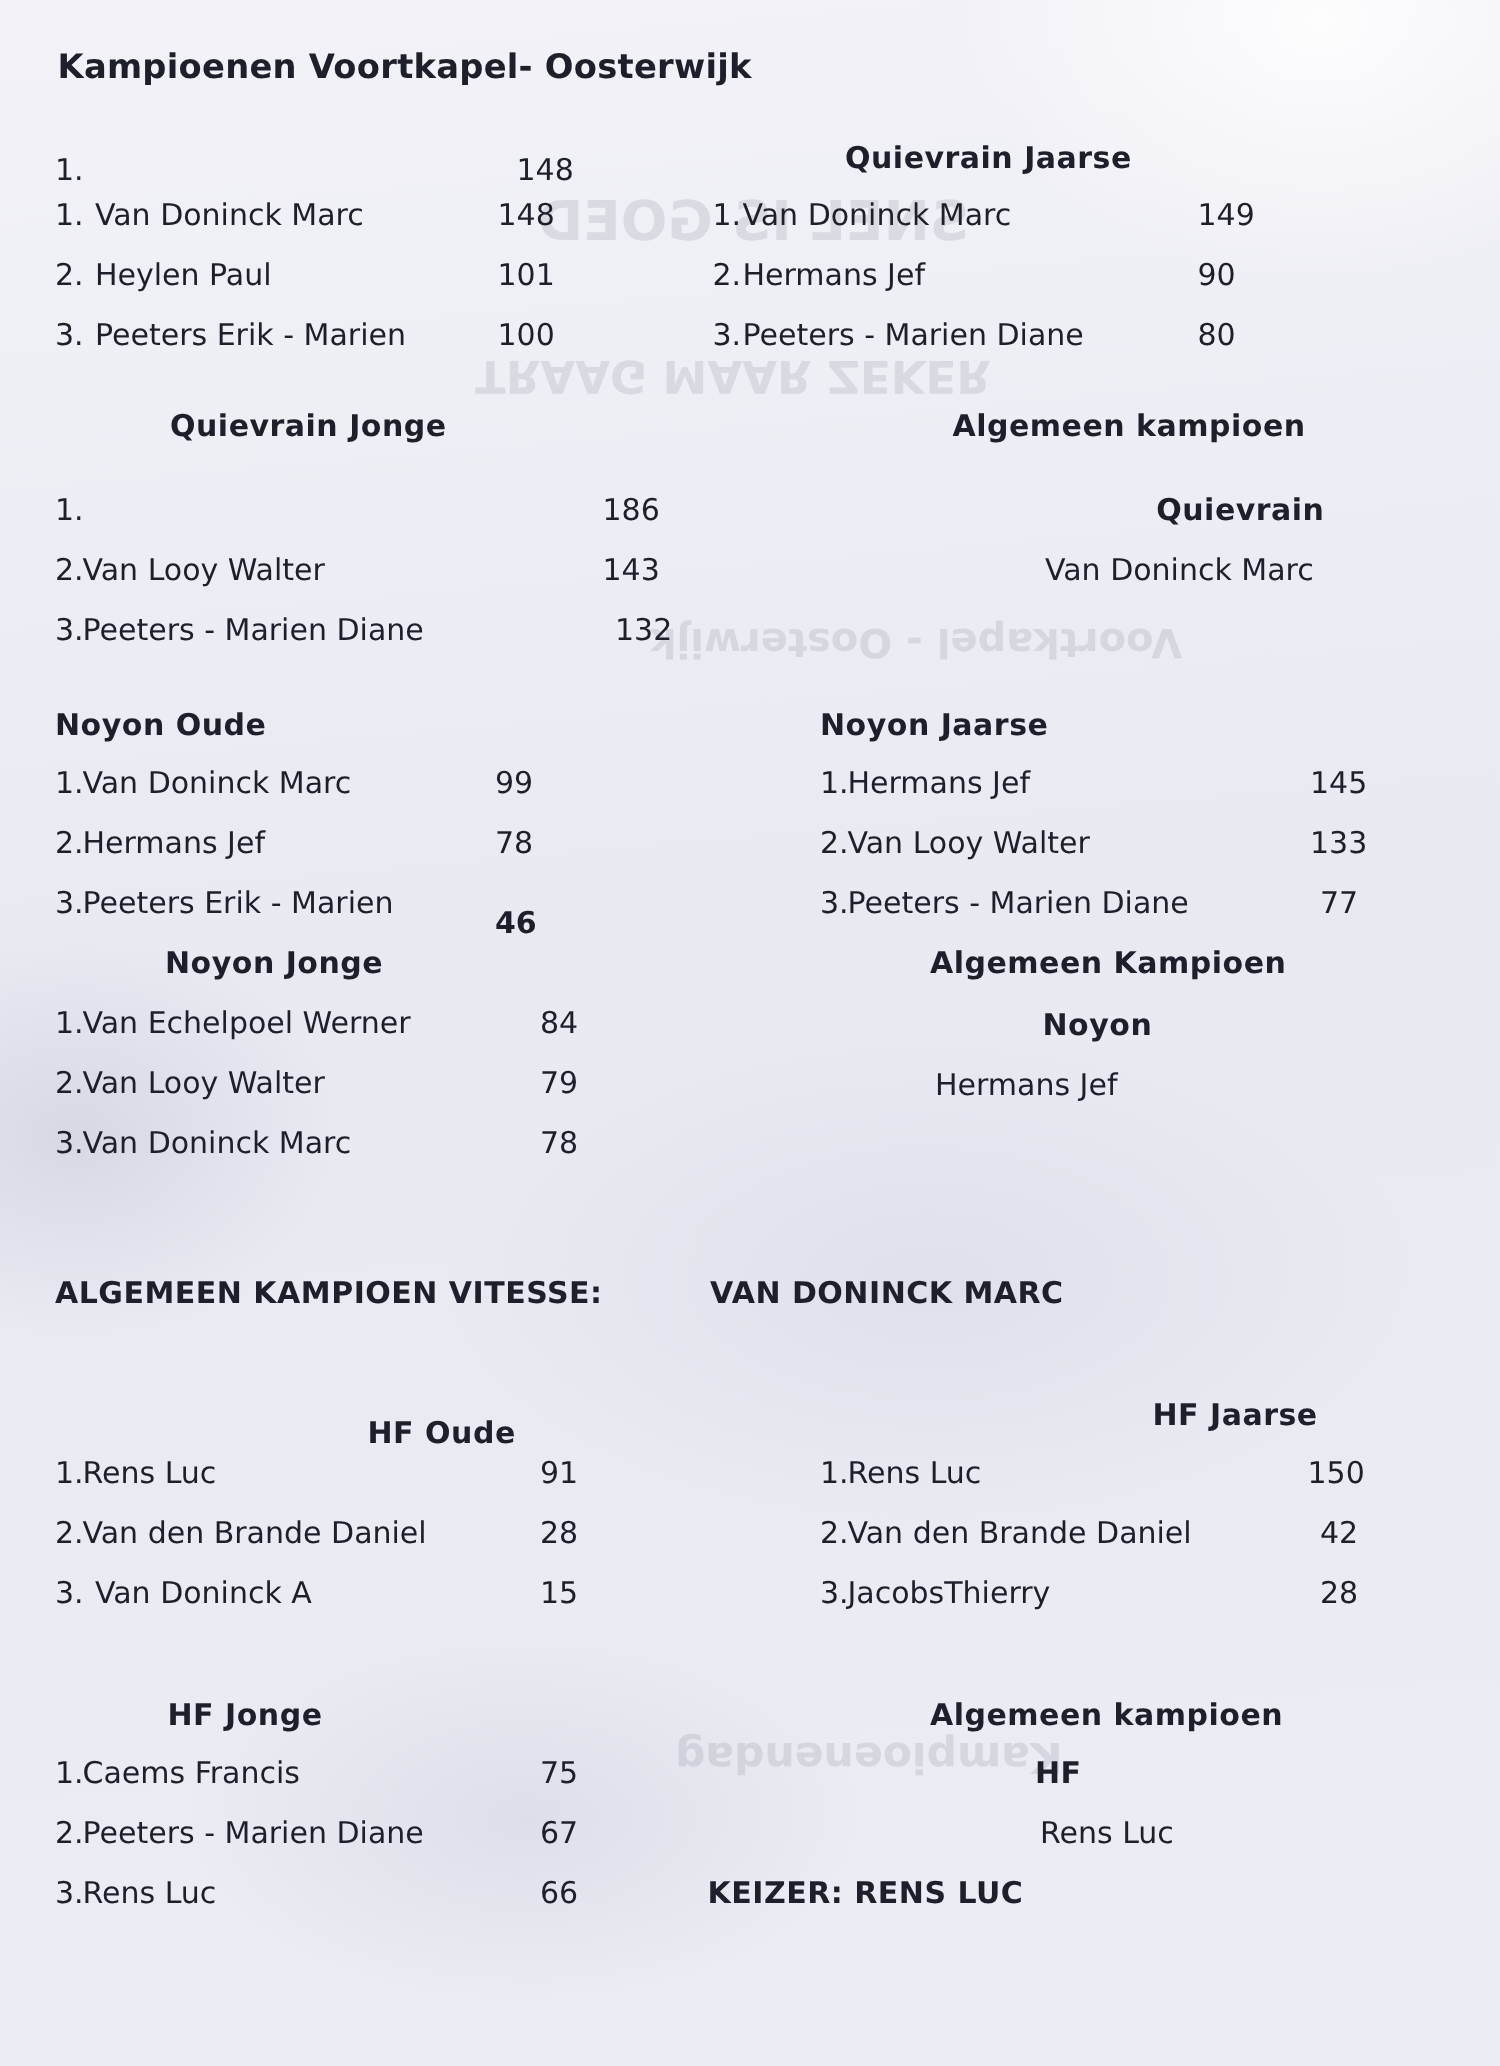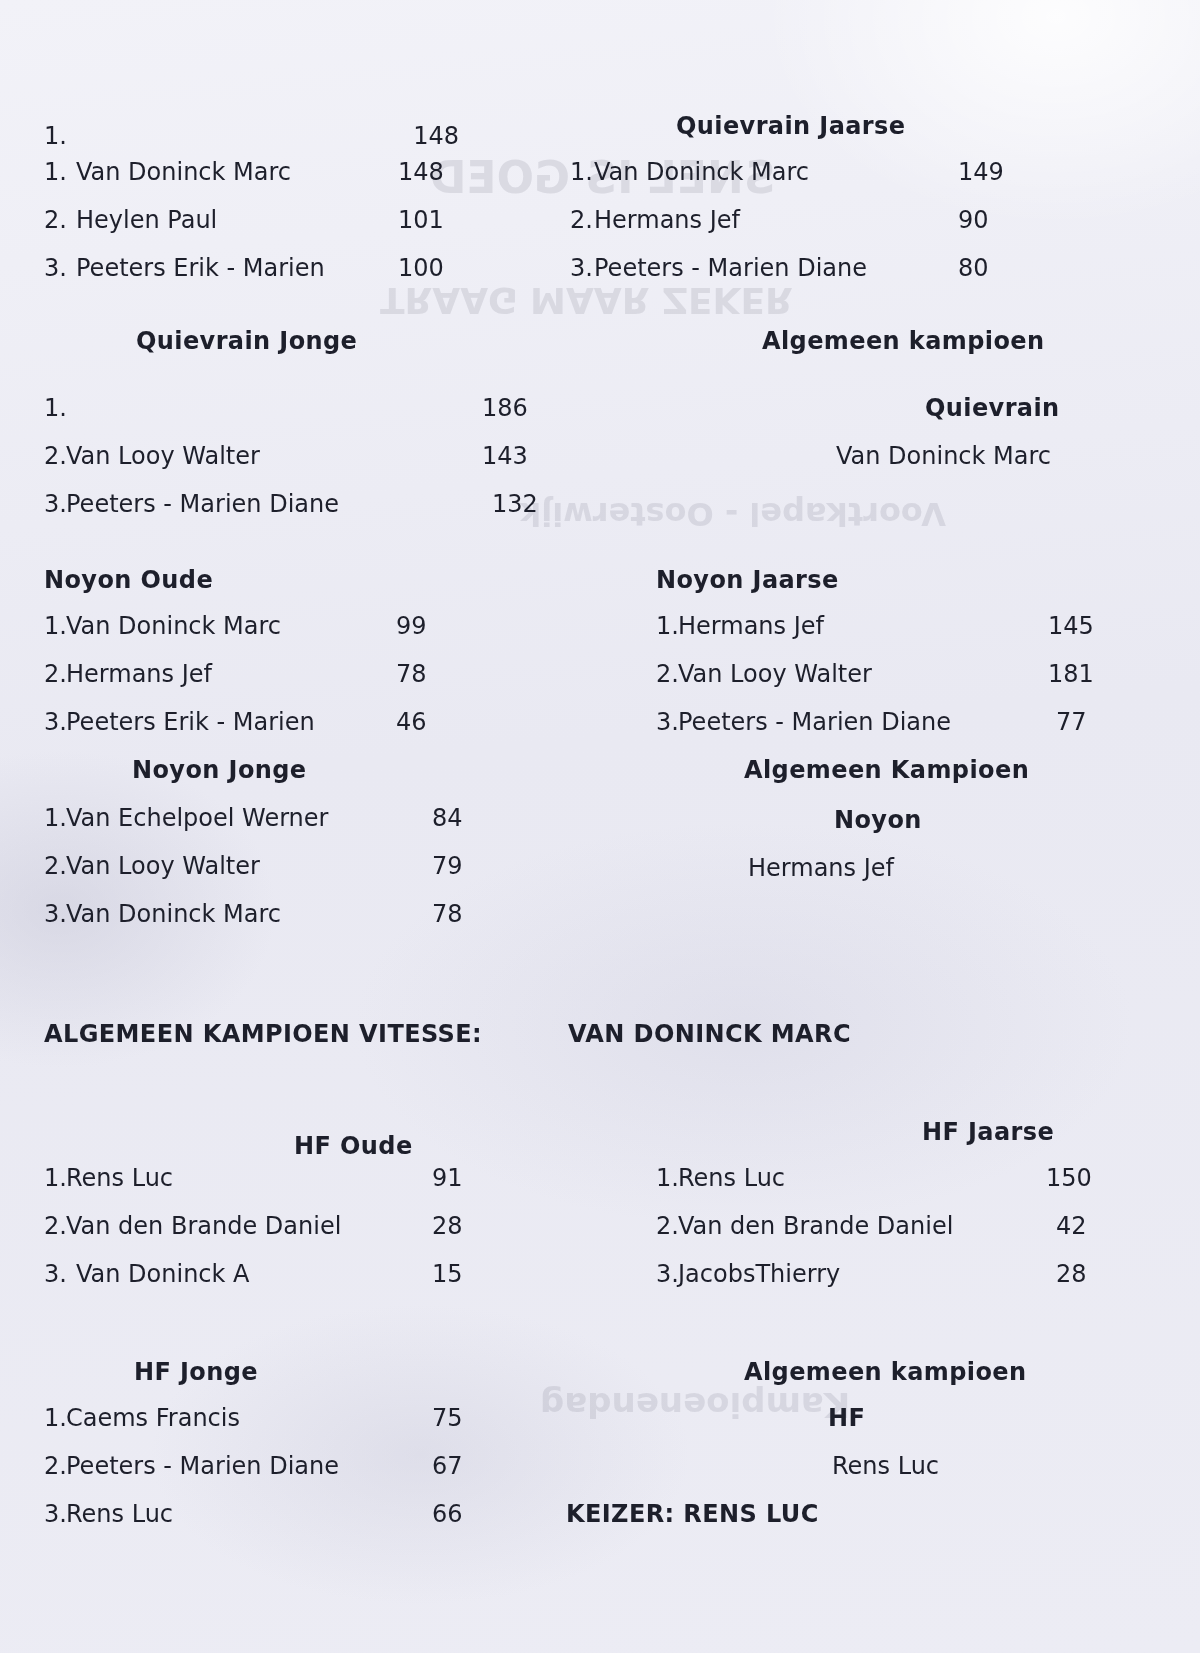--- a/index.html
+++ b/index.html
@@ -78,20 +78,21 @@
 
 <div class="paper"></div>
 
 <div class="ghost" style="left:430px; top:152px; font-size:44px; transform:scaleX(-1);">SNEL IS GOED</div>
 <div class="ghost" style="left:380px; top:280px; font-size:36px; transform:scaleY(-1);">TRAAG MAAR ZEKER</div>
 <div class="ghost" style="left:520px; top:495px; font-size:32px; transform:scale(-1,-1);">Voortkapel - Oosterwijk</div>
 <div class="ghost" style="left:540px; top:1385px; font-size:34px; transform:scale(-1,-1);">Kampioenendag</div>
 
 <div class="content">
 
+  <div class="title">Kampioenen    Voortkapel- Oosterwijk</div>
 
   <div class="col-left" style="top:112px;">
     <div class="row">
       <span class="nm" style="width:355px;">1.</span>
       <span class="pt" style="width:60px;">148</span>
     </div>
   </div>
 
   <div class="plain" style="left:44px; top:158px;">1.</div>
   <div class="plain" style="left:76px; top:158px;">Van Doninck Marc</div>
@@ -141,31 +142,31 @@
   <div class="plain" style="left:44px; top:612px;">1.</div>
   <div class="plain" style="left:66px; top:612px;">Van Doninck Marc</div>
   <div class="plain" style="left:396px; top:612px;">99</div>
 
   <div class="plain" style="left:44px; top:660px;">2.</div>
   <div class="plain" style="left:66px; top:660px;">Hermans Jef</div>
   <div class="plain" style="left:396px; top:660px;">78</div>
 
   <div class="plain" style="left:44px; top:708px;">3.</div>
   <div class="plain" style="left:66px; top:708px;">Peeters Erik - Marien</div>
-  <div class="plain" style="left:396px; top:708px;">46</div>
+  <div class="plain" style="left:396px; top:724px;font-weight:bold;">46</div>
 
   <div class="big-line" style="left:656px; top:566px;">Noyon Jaarse</div>
 
   <div class="plain" style="left:656px; top:612px;">1.</div>
   <div class="plain" style="left:678px; top:612px;">Hermans Jef</div>
   <div class="plain" style="left:1048px; top:612px;">145</div>
 
   <div class="plain" style="left:656px; top:660px;">2.</div>
   <div class="plain" style="left:678px; top:660px;">Van Looy Walter</div>
-  <div class="plain" style="left:1048px; top:660px;">181</div>
+  <div class="plain" style="left:1048px; top:660px;">133</div>
 
   <div class="plain" style="left:656px; top:708px;">3.</div>
   <div class="plain" style="left:678px; top:708px;">Peeters - Marien Diane</div>
   <div class="plain" style="left:1056px; top:708px;">77</div>
 
   <div class="big-line" style="left:132px; top:756px;">Noyon Jonge</div>
 
   <div class="plain" style="left:44px; top:804px;">1.</div>
   <div class="plain" style="left:66px; top:804px;">Van Echelpoel Werner</div>
   <div class="plain" style="left:432px; top:804px;">84</div>

